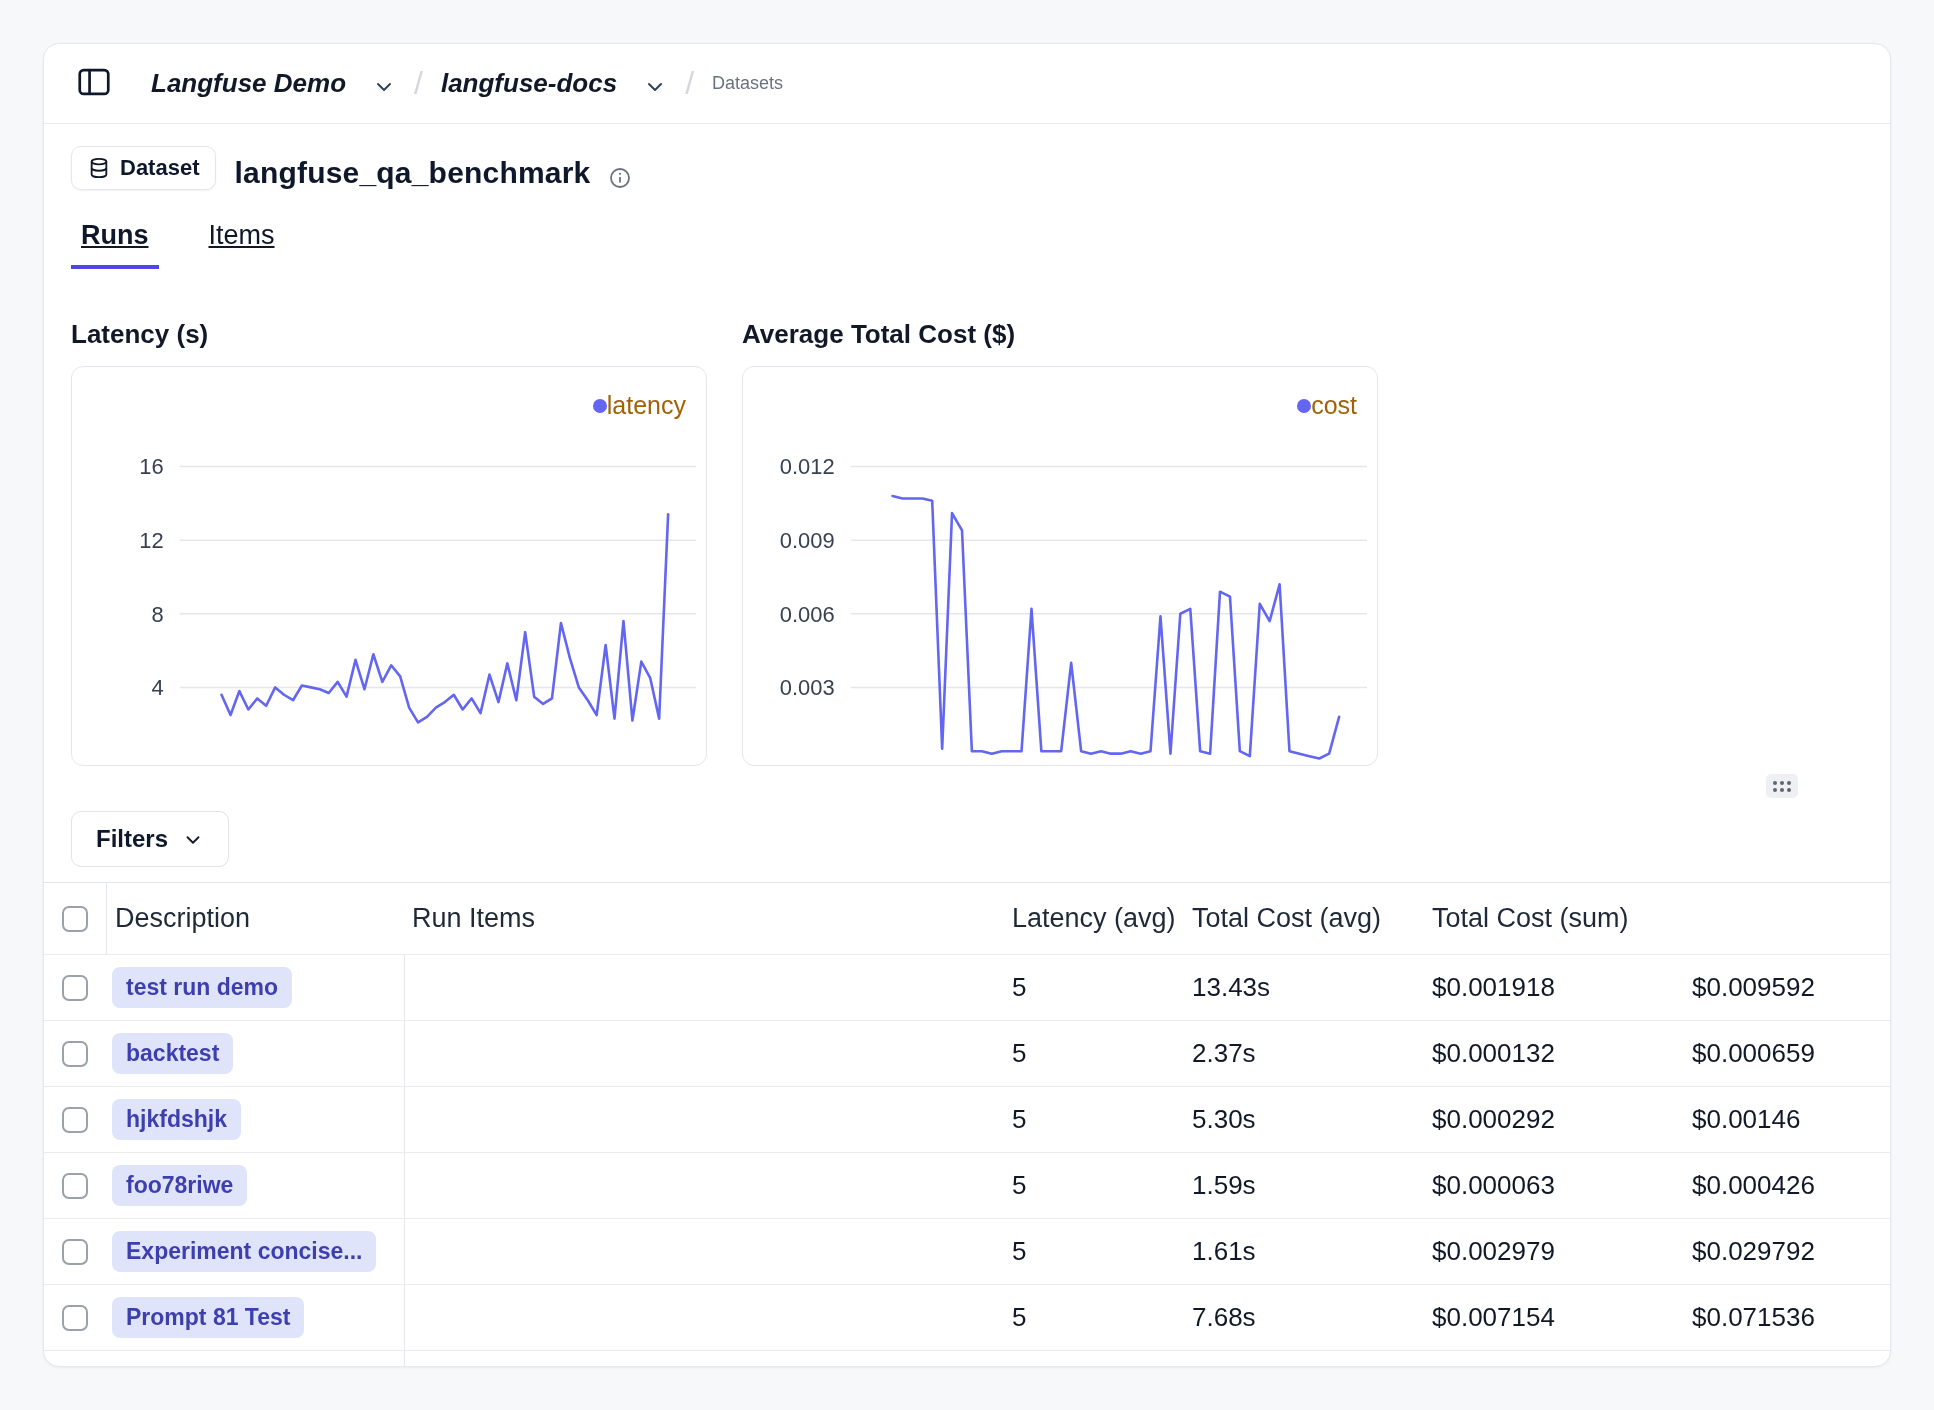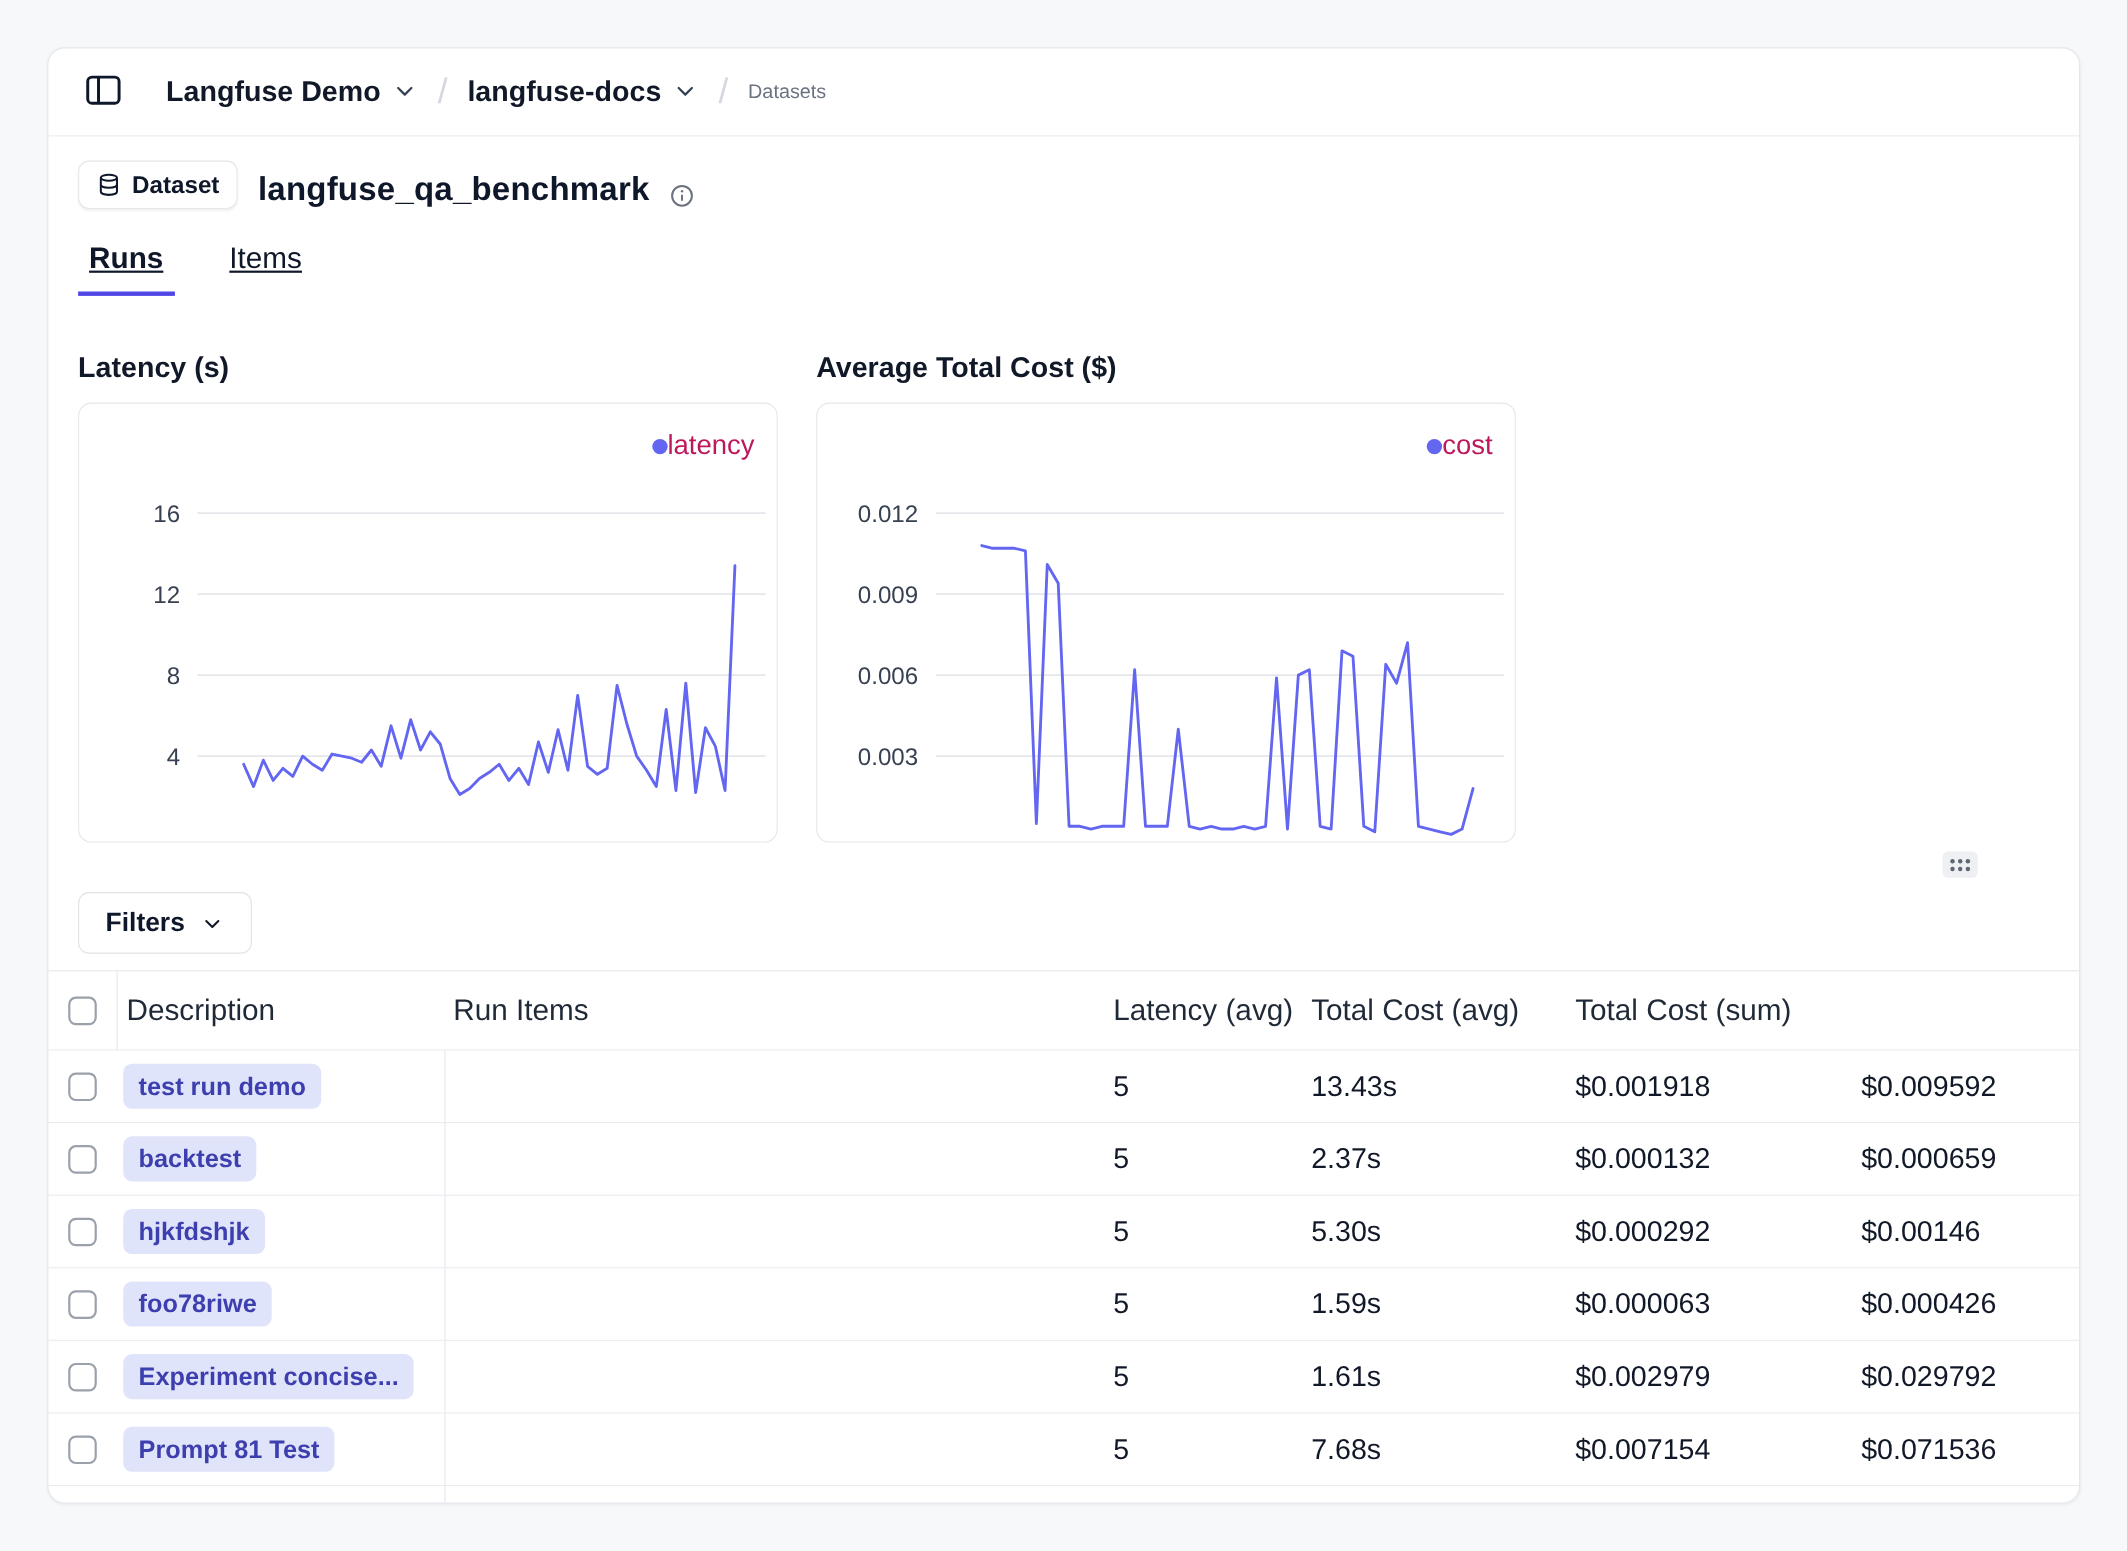--- a/index.html
+++ b/index.html
@@ -7,22 +7,22 @@
   body { background:#f7f8fa; font-family:"Liberation Sans",sans-serif; color:#0f172a; position:relative; }
 
   .card { position:absolute; left:43px; top:43px; width:1848px; height:1324px; background:#fff;
           border:1px solid #e4e7ec; border-radius:16px; overflow:hidden; box-shadow:0 1px 3px rgba(16,24,40,.05); }
 
   
   .topbar { height:80px; display:flex; align-items:center; padding:0 27px; border-bottom:1px solid #e9ebef; }
   .panel-btn { width:46px; height:46px; display:flex; align-items:center; justify-content:center;
                background:none; border:none; cursor:pointer; margin-right:34px; border-radius:8px; }
   .crumbs { display:flex; align-items:center; gap:18px; font-size:26px; }
-  .crumb { display:flex; align-items:flex-start; gap:10px; font-weight:600; color:#111827; cursor:pointer;
-           background:none; border:none; font-family:inherit; font-size:inherit; }
+  .crumb { display:flex; align-items:flex-end; gap:26px; font-weight:600; color:#111827; cursor:pointer;
+           background:none; border:none; font-family:inherit; font-size:inherit;font-style:italic; }
   .crumb svg { color:#334155; margin-top:3px; }
   .slash { color:#d4d8de; font-size:32px; font-weight:400; }
   .crumb-current { color:#6b7280; font-weight:400; font-size:18px; cursor:pointer; background:none; border:none; font-family:inherit; }
 
   
   .page-head { padding:0 27px; }
   .dataset-row { margin-top:22px; display:flex; align-items:flex-end; gap:18px; }
   .type-badge { display:inline-flex; align-items:center; gap:10px; border:1px solid #e4e7ec; border-radius:10px;
                 padding:8px 16px; font-size:22px; font-weight:600; background:#fff; box-shadow:0 1px 2px rgba(16,24,40,.06); }
   .page-title { font-size:30px; font-weight:700; letter-spacing:.2px; }
@@ -33,21 +33,21 @@
          font-weight:500; border-bottom:4px solid transparent; font-family:inherit; }
   .tab.active { font-weight:600; border-bottom-color:var(--accent); }
 
   
   .charts-row { padding:0 27px; margin-top:50px; display:flex; gap:35px; }
   .chart-block { width:636px; }
   .chart-title { font-size:26px; font-weight:600; margin-bottom:16px; color:#111827; }
   .chart-card { position:relative; width:636px; height:400px; border:1px solid #e4e7ec; border-radius:12px; background:#fff; }
   .chart-card svg { position:absolute; inset:0; width:100%; height:100%; }
   .legend { position:absolute; top:24px; right:20px; display:flex; align-items:center; 
-            font-size:25px; color:#be185d; }
+            font-size:25px; color:#a16207; }
   .legend-dot { width:14px; height:14px; border-radius:50%; background:var(--chart-line); }
 
   
   .grip { position:absolute; top:730px; right:92px; width:32px; height:24px; border-radius:5px; background:#eef0f3;
           border:none; display:grid; grid-template-columns:repeat(3,4px); gap:3px; align-content:center;
           justify-content:center; cursor:grab; }
   .grip i { width:4px; height:4px; border-radius:50%; background:#5f6672; }
 
   
   .filters-row { padding:0 27px; margin-top:45px; }

